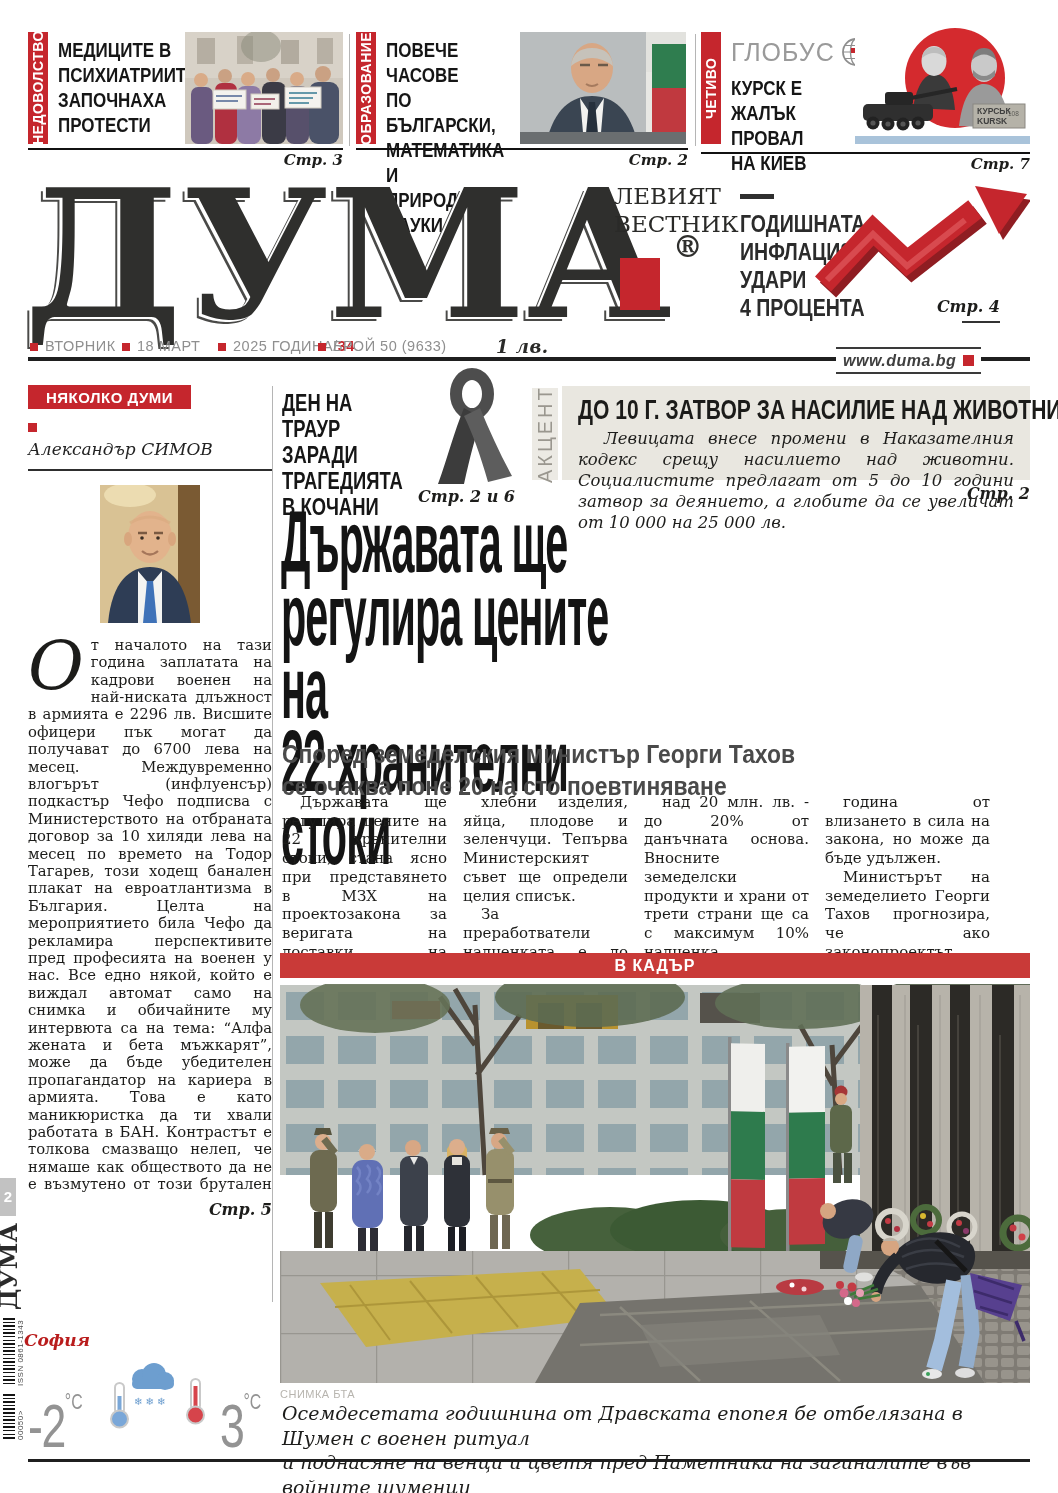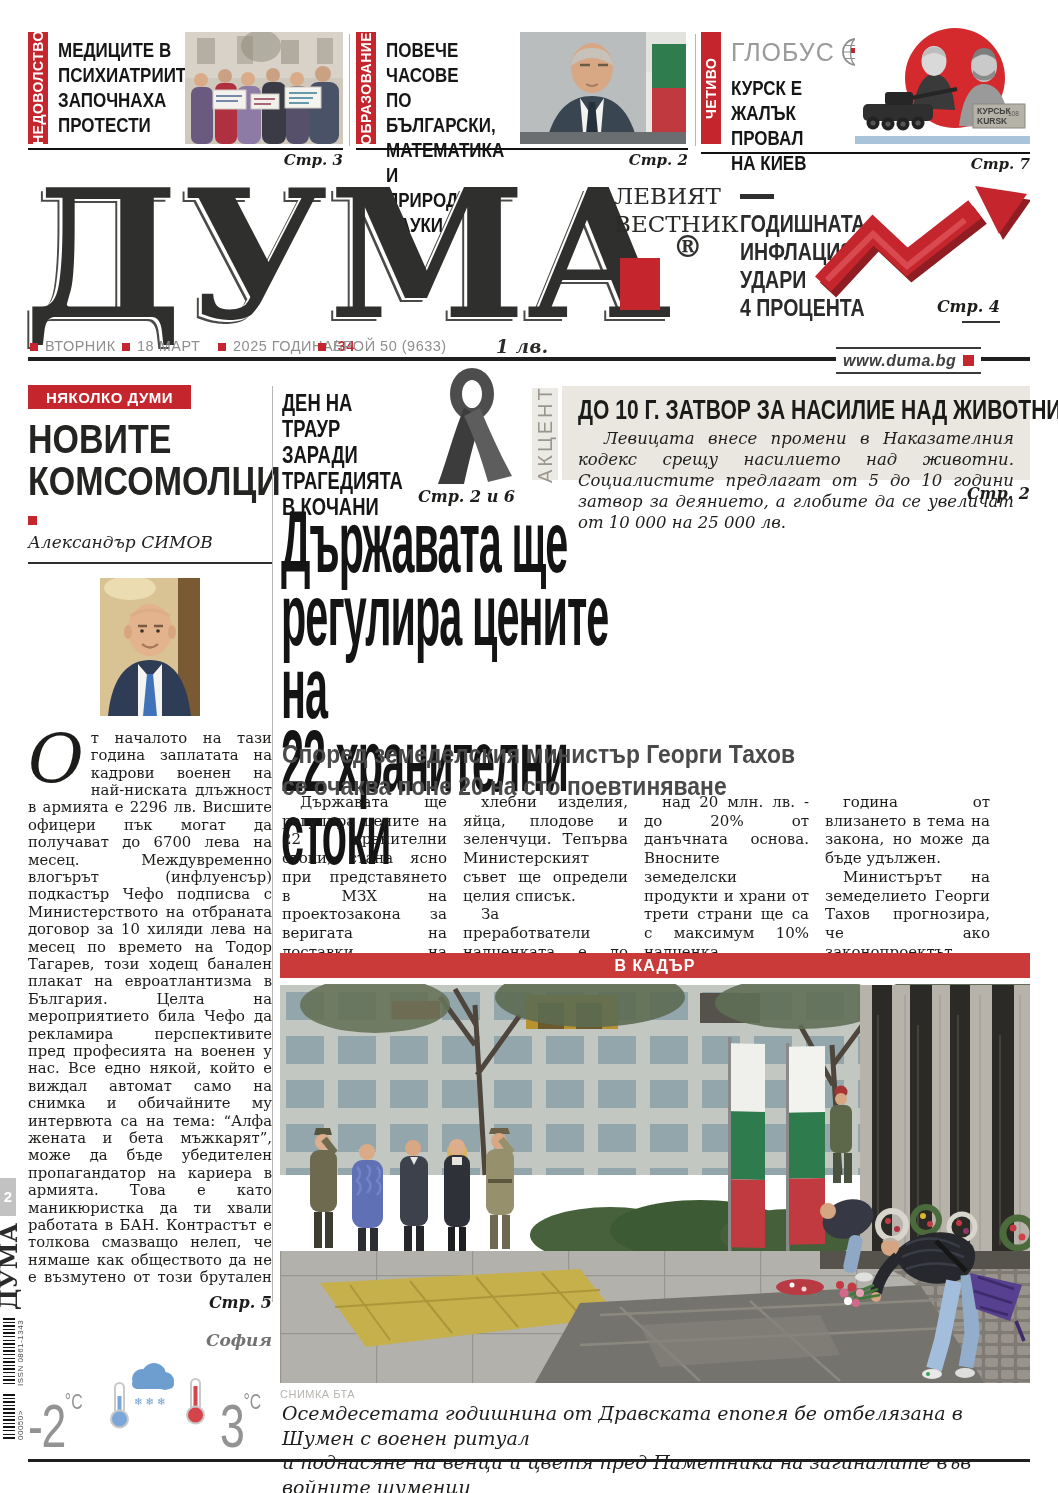--- a/index.html
+++ b/index.html
@@ -57,21 +57,21 @@
   .lead-hl{font-weight:bold;color:#141414;letter-spacing:-2px;}
   .lead-sub{font-weight:bold;color:#4a4a4a;}
   .cols{display:grid;grid-template-columns:repeat(4,165px);column-gap:16px;height:164px;overflow:hidden;
         font:15px/18.7px "DejaVu Serif","Liberation Serif",serif;text-align:justify;color:#1c1c1a;}
   .cols p{margin:0;text-indent:18px;}
   .band{background:#c93a38;color:#fff;font:bold 16px/25px "Liberation Sans",sans-serif;
         text-align:center;letter-spacing:1px;}
   .credit{font-size:11px;color:#b7b4ae;letter-spacing:.5px;text-align:left;}
   .caption{font:italic 19px/1.3 "DejaVu Serif","Liberation Serif",serif;color:#1d1d1b;}
   
-  .w-city{font:bold italic 17px/1 "DejaVu Serif","Liberation Serif",serif;text-align:right;color:#737373;}
+  .w-city{font:bold italic 17px/1 "DejaVu Serif","Liberation Serif",serif;text-align:left;color:#b91c1c;}
   .w-band{margin-top:8px;background:#e6e4df;color:#a6a29a;font-size:16px;letter-spacing:1.5px;
         text-align:center;line-height:26px;height:26px;}
   .w-temp{font-size:62px;line-height:62px;color:#939393;letter-spacing:-2px;}
   .w-deg{font-size:22px;vertical-align:38px;letter-spacing:0;}
   
   .spine-pagebox{background:#c2c2c2;color:#fff;font:bold 15px/38px "Liberation Sans",sans-serif;text-align:center;}
   .vtext{writing-mode:vertical-rl;transform:rotate(180deg);}
   .spine-title{font:bold 24px/1 "DejaVu Serif","Liberation Serif",serif;color:#2b2b2b;}
   .barcode{background:repeating-linear-gradient(180deg,#151515 0 1.5px,#fff 1.5px 3.6px);}
   .spine-small{font-size:8px;color:#4a4a4a;letter-spacing:.5px;}
@@ -238,24 +238,20 @@
     <div class="dl-item price" style="left:468px;color:#2a2a28;">1 лв.</div>
   </div>
   <div class="abs rule-h" style="left:28px;top:357px;width:1002px;height:3.5px;"></div>
   <div class="abs site-box" style="left:836px;top:347px;z-index:2;">
     <span>www.duma.bg</span>
     <span class="red-sq" style="width:11px;height:11px;display:inline-block;"></span>
   </div>
 
   <div class="abs opcol" style="left:28px;top:385px;">
     <div class="op-tag">НЯКОЛКО ДУМИ</div>
-    <div class="op-title">
-      <span class="cond pre" style="font-size:40px;line-height:42px;transform:scaleX(.85);">НОВИТЕ
-КОМСОМОЛЦИ</span>
-    </div>
     <div class="op-square"></div>
     <div class="op-author">Александър СИМОВ</div>
     <div class="op-rule"></div>
     <svg class="op-photo" width="100" height="138" viewBox="0 0 100 138">
       <rect width="100" height="138" fill="#d9c294"></rect>
       <rect x="78" y="0" width="22" height="138" fill="#7a5a33"></rect>
       <ellipse cx="30" cy="10" rx="26" ry="12" fill="#f0e2b8" opacity=".8"></ellipse>
       <path d="M8 138 C12 96 30 82 50 82 C70 82 86 96 91 138 Z" fill="#2e3d55"></path>
       <path d="M38 86 L50 100 L62 86 L62 138 L38 138 Z" fill="#f4f4f2"></path>
       <path d="M47 96 h6 l4 42 h-14 Z" fill="#3f72b8"></path>
@@ -314,21 +310,21 @@
     </div>
     <div>
       <p>хлебни изделия, яйца, плодове и зеленчуци. Тепърва Министерският съвет ще определи целия списък.</p>
       <p>За преработватели надценката е до 20% върху крайната цена, а за търговците на едро - до 10% от данъчната основа. Надценката за търговците на дребно с оборот</p>
     </div>
     <div>
       <p>над 20 млн. лв. - до 20% от данъчната основа. Вносните земеделски продукти и храни от трети страни ще са с максимум 10% надценка.</p>
 
     </div>
     <div>
-      <p>година от влизането в тема на закона, но може да бъде удължен.</p>
+      <p>година от влизането в сила на закона, но може да бъде удължен.</p>
       <p>Министърът на земеделието Георги Тахов прогнозира, че ако законопроектът бъде приет, цените в магазините ще спаднат поне с 20%.</p>
 
     </div>
   </div>
 
   <div class="abs band" style="left:280px;top:953px;width:750px;height:25px;">В КАДЪР</div>
 
   <div class="abs" style="left:280px;top:984px;width:750px;height:400px;overflow:hidden;">
     <svg width="750" height="400" viewBox="0 0 750 398">
       <defs>

